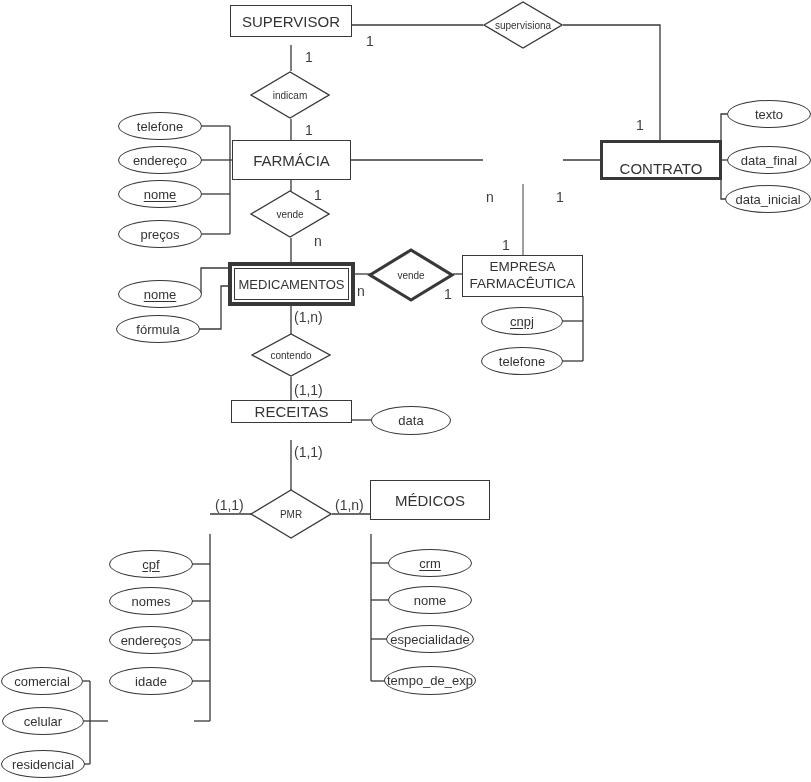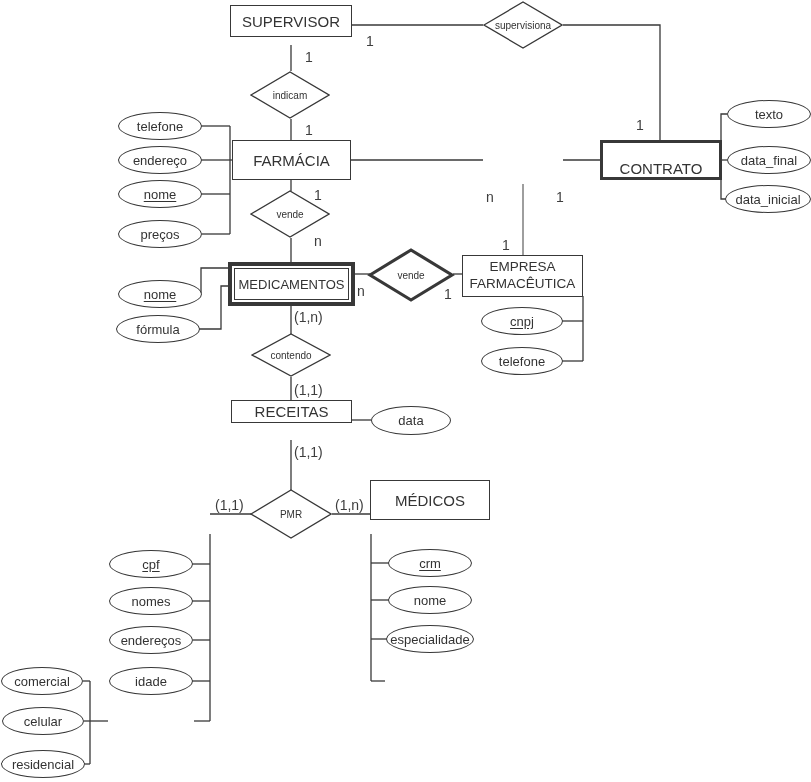--- a/index.html
+++ b/index.html
@@ -230,20 +230,23 @@
 
   <div class="attr" style="left:388px;top:549px;width:84px;height:28px">
     <span class="u">crm</span>
   </div>
   <div class="attr" style="left:388px;top:586px;width:84px;height:28px">
     <span>nome</span>
   </div>
   <div class="attr" style="left:386px;top:625px;width:88px;height:28px">
     <span>especialidade</span>
   </div>
+  <div class="attr" style="left:384px;top:666px;width:92px;height:29px">
+    <span>tempo_de_exp</span>
+  </div>
 
   <div class="card" style="left:366px;top:33px">1</div>
   <div class="card" style="left:636px;top:117px">1</div>
   <div class="card" style="left:305px;top:49px">1</div>
   <div class="card" style="left:305px;top:122px">1</div>
   <div class="card" style="left:486px;top:189px">n</div>
   <div class="card" style="left:556px;top:189px">1</div>
   <div class="card" style="left:502px;top:237px">1</div>
   <div class="card" style="left:314px;top:187px">1</div>
   <div class="card" style="left:314px;top:233px">n</div>

